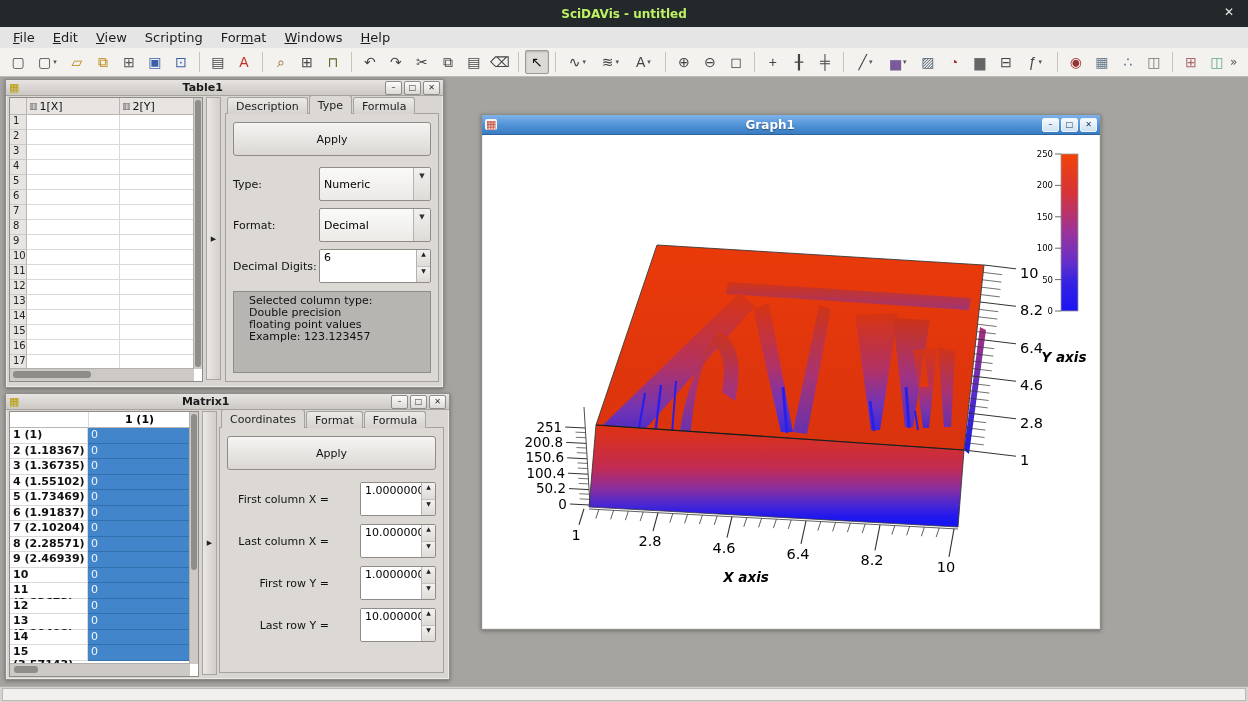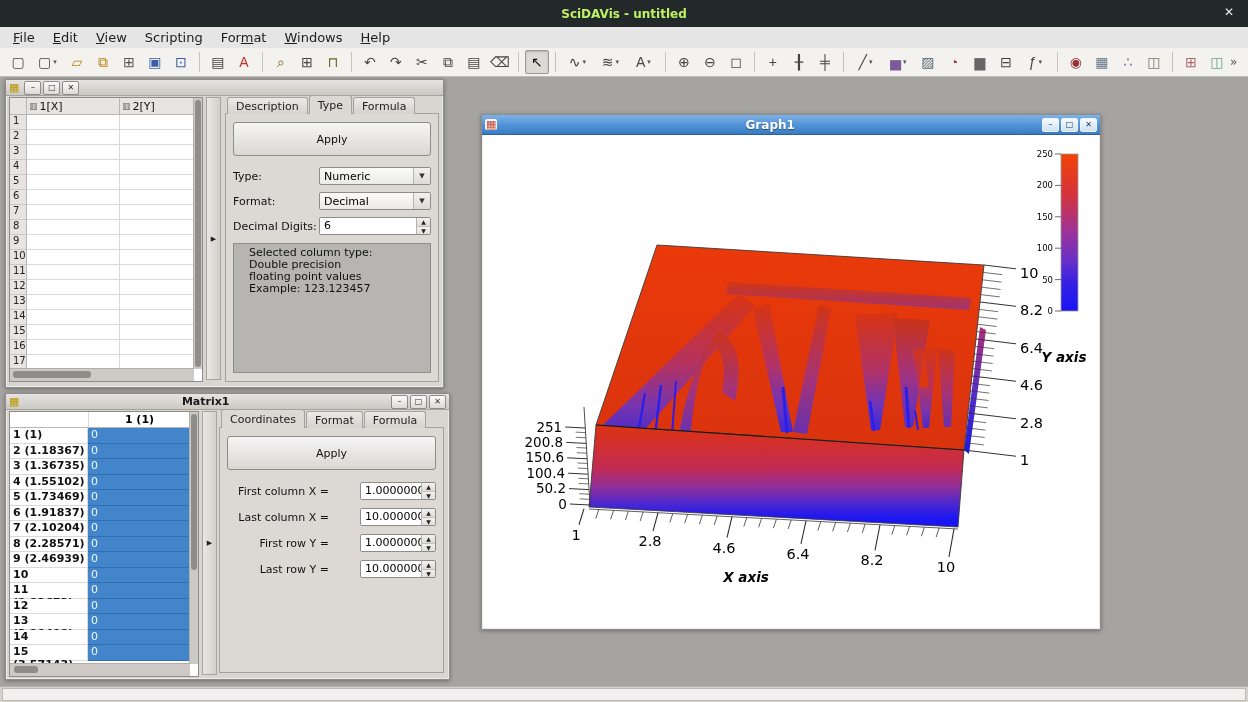--- a/index.html
+++ b/index.html
@@ -58,21 +58,21 @@
   
   .panel{position:absolute;}
   .tabs{display:flex;height:19px;padding-left:2px;gap:1px;position:relative;z-index:2;}
   .tab{padding:0 8px;font-size:11px;line-height:17px;background:linear-gradient(#eceae7,#d5d2ce);border:1px solid #a5a29e;border-bottom:none;border-radius:3px 3px 0 0;margin-top:2px;color:#222;}
   .tab.active{background:#dcd9d5;margin-top:0;line-height:19px;}
   .panel-body{position:absolute;top:18px;left:0;right:0;bottom:0;border:1px solid #a5a29e;background:#dcd9d5;padding:8px 7px;box-sizing:border-box;display:flex;flex-direction:column;}
   .btn{height:34px;border:1px solid #8e8b88;border-radius:3px;background:linear-gradient(#f6f5f3,#dad7d3);font-size:11px;font-family:inherit;color:#111;width:100%;margin-bottom:4px;}
   .frow{display:flex;align-items:center;margin-top:7px;}
   .flabel{font-size:11px;color:#111;}
   .frow .flabel{flex:0 0 86px;}
-  .combo,.spin{height:18px;border:1px solid #8e8b88;border-radius:2px;background:linear-gradient(#fafaf9,#eceae7);display:flex;align-items:center;font-size:11px;flex:1;overflow:hidden;box-sizing:border-box;}
+  .combo,.spin{height:34px;border:1px solid #8e8b88;border-radius:2px;background:linear-gradient(#fafaf9,#eceae7);display:flex;align-items:center;font-size:11px;flex:1;overflow:hidden;box-sizing:border-box;}
   .comboval{padding-left:4px;flex:1;white-space:nowrap;overflow:hidden;}
   .carrow{width:16px;flex:0 0 16px;border-left:1px solid #b6b3af;text-align:center;font-size:7px;color:#333;align-self:stretch;line-height:16px;background:linear-gradient(#f2f1ef,#dedbd7);}
   .spinval{padding-left:4px;flex:1;white-space:nowrap;overflow:hidden;background:#fff;align-self:stretch;line-height:16px;}
   .spinbtns{width:13px;flex:0 0 13px;display:flex;flex-direction:column;border-left:1px solid #b6b3af;align-self:stretch;}
   .sb{flex:1;font-size:6px;line-height:8px;text-align:center;color:#222;background:linear-gradient(#f2f1ef,#dedbd7);}
   .sb+.sb{border-top:1px solid #c5c2be;}
   .info{margin-top:8px;background:#b7b5b2;border:1px solid #8e8b88;flex:1;font-size:11px;line-height:1.1;padding:3px 15px;white-space:pre-line;color:#111;overflow:hidden;}
   .mfrow{display:flex;align-items:center;justify-content:flex-end;margin-top:8px;gap:27px;}
   .mfrow .flabel{margin-right:4px;}
   .mfrow .spin{flex:0 0 76px;}
@@ -250,20 +250,21 @@
         <span class="glyph" style="color: rgb(102, 170, 136);">◫</span>
       </button>
       <span class="tb-overflow">»</span>
     </div>
 
   <div class="workspace">
 
     <div class="win" style="left:5px;top:2px;width:437px;height:307px;">
       <div class="win-title">
         <span class="win-icon" style="color:#b89b00;">▦</span>
+        <span class="win-title-text">Table1</span>
         <span class="win-btn">–</span>
         <span class="win-btn">□</span>
         <span class="win-btn">✕</span>
       </div>
       <div class="tgrid" style="left:3px;top:17px;width:192px;height:283px;">
         <div class="thead" id="t1head">
             <div class="hcell c0"></div>
             <div class="hcell c1"><span class="colicon">▥</span>1[X]</div>
             <div class="hcell c2"><span class="colicon">▥</span>2[Y]</div>
           </div>

